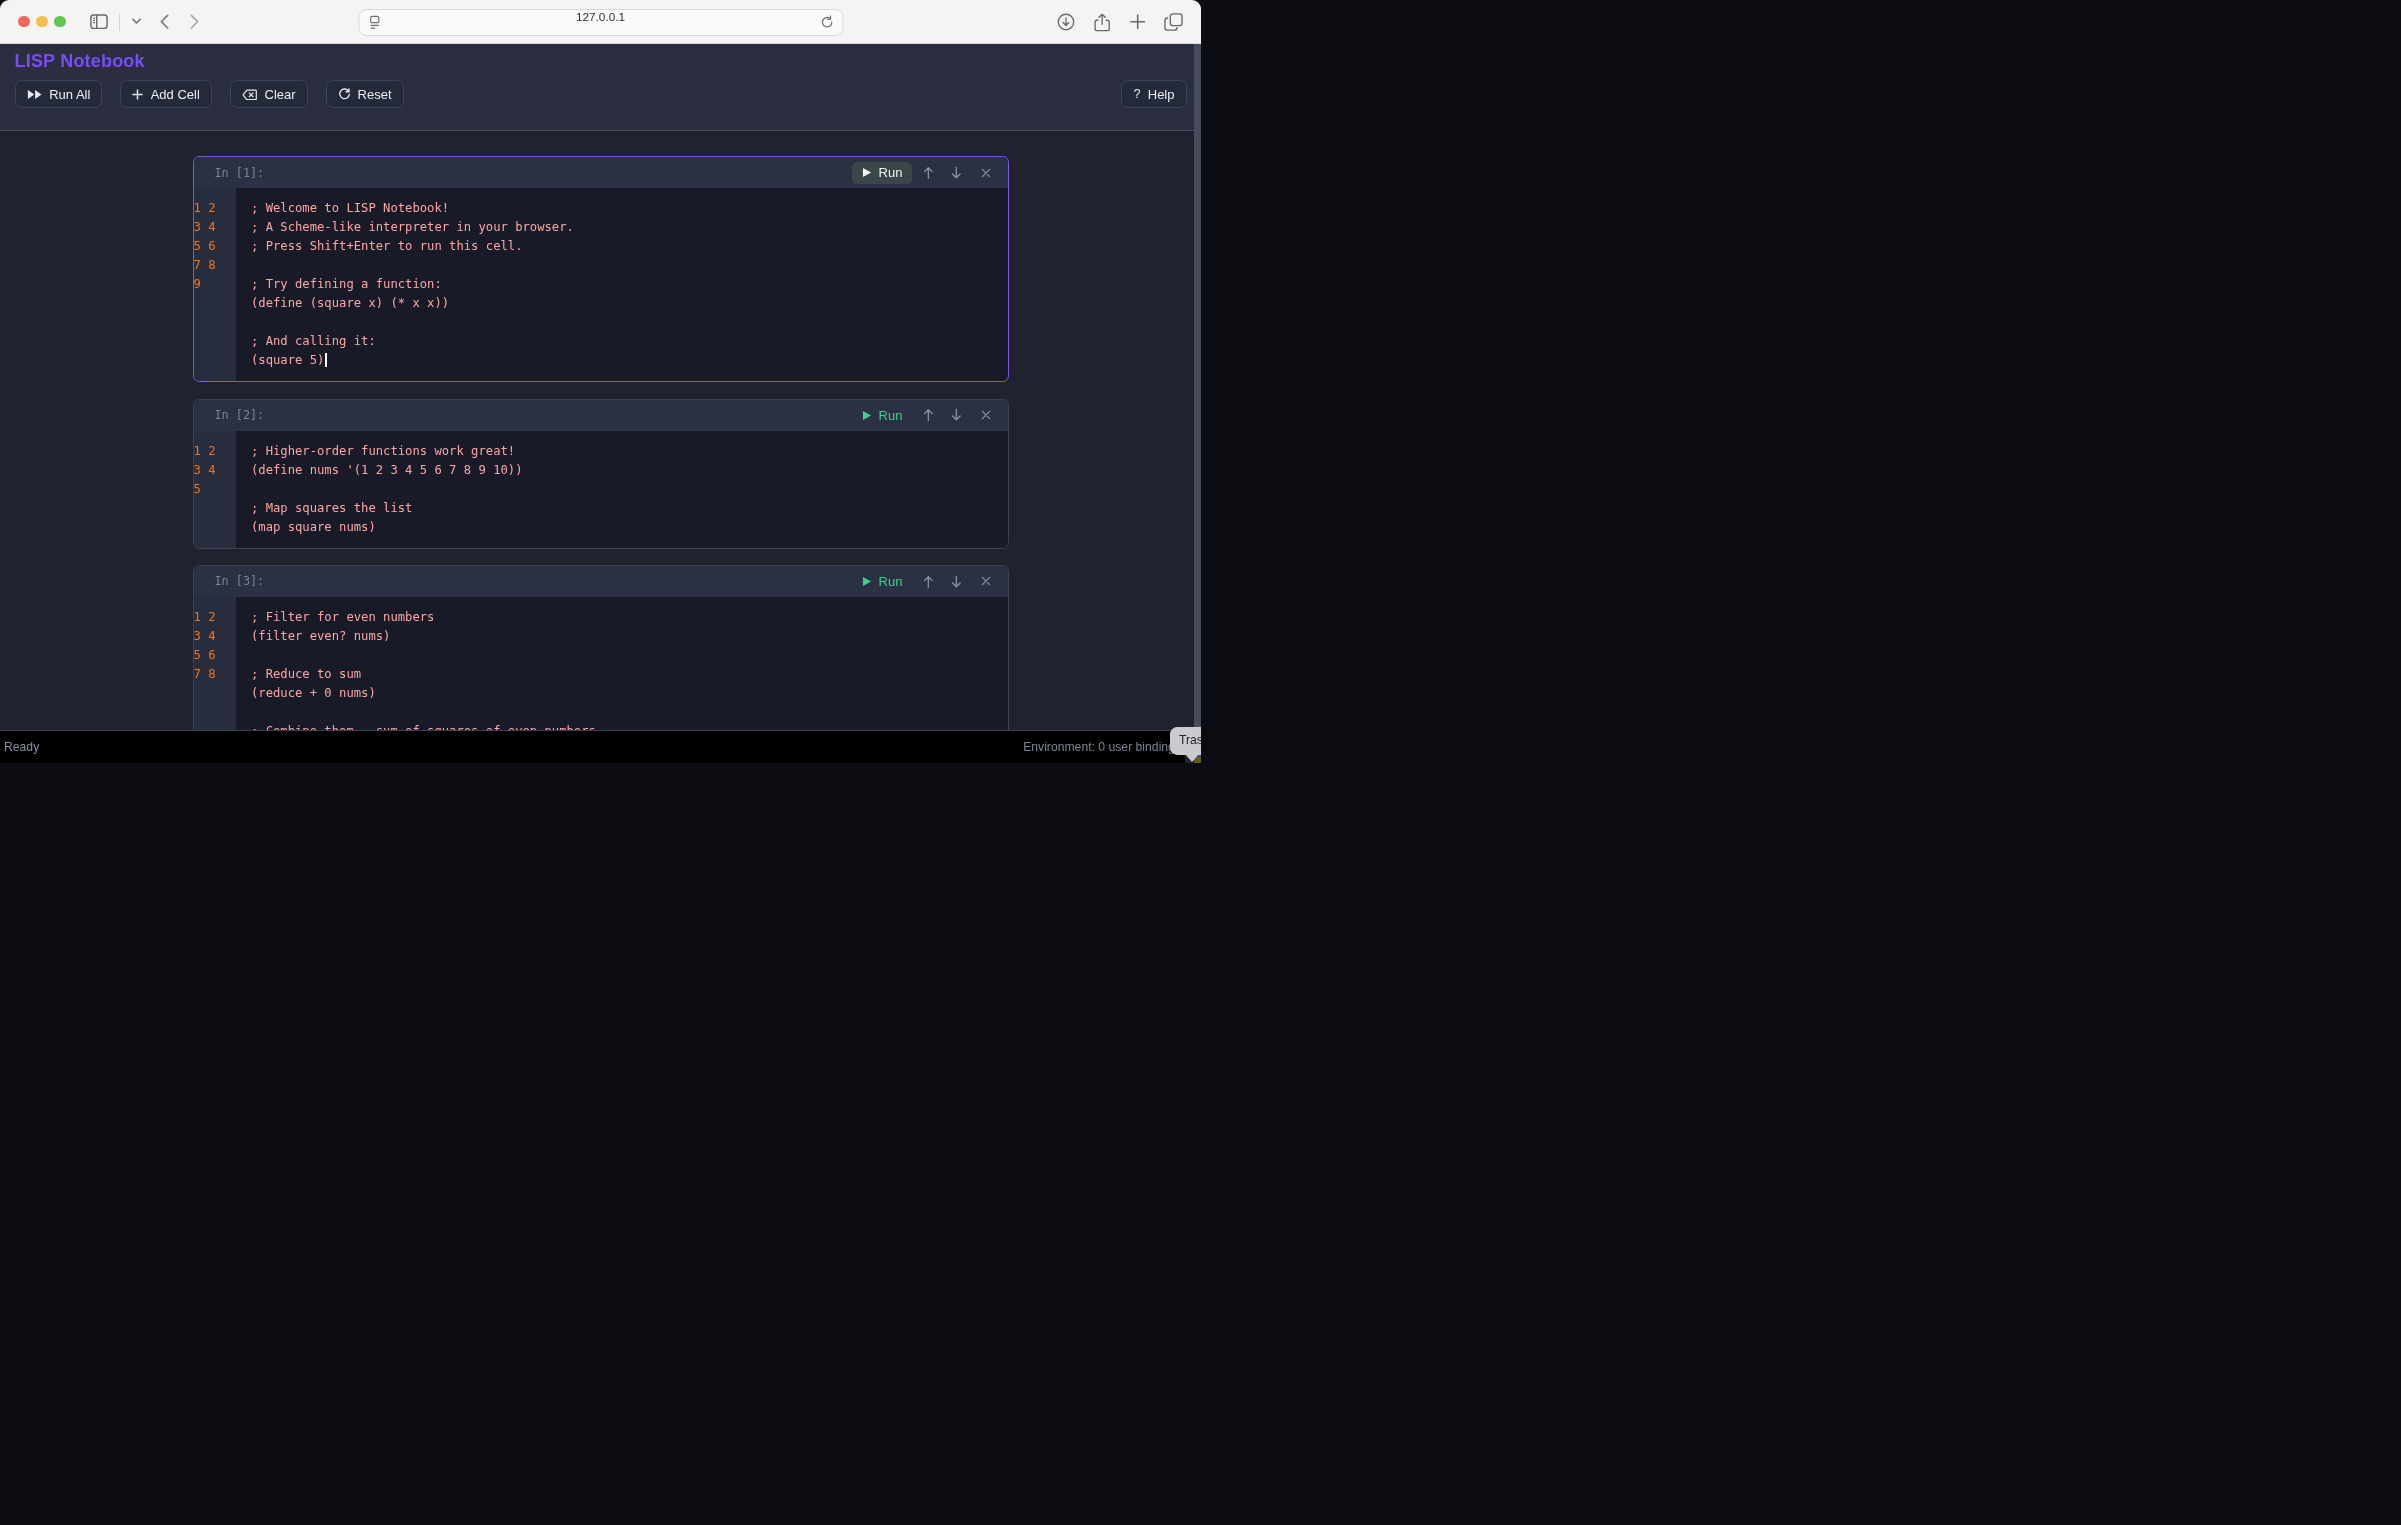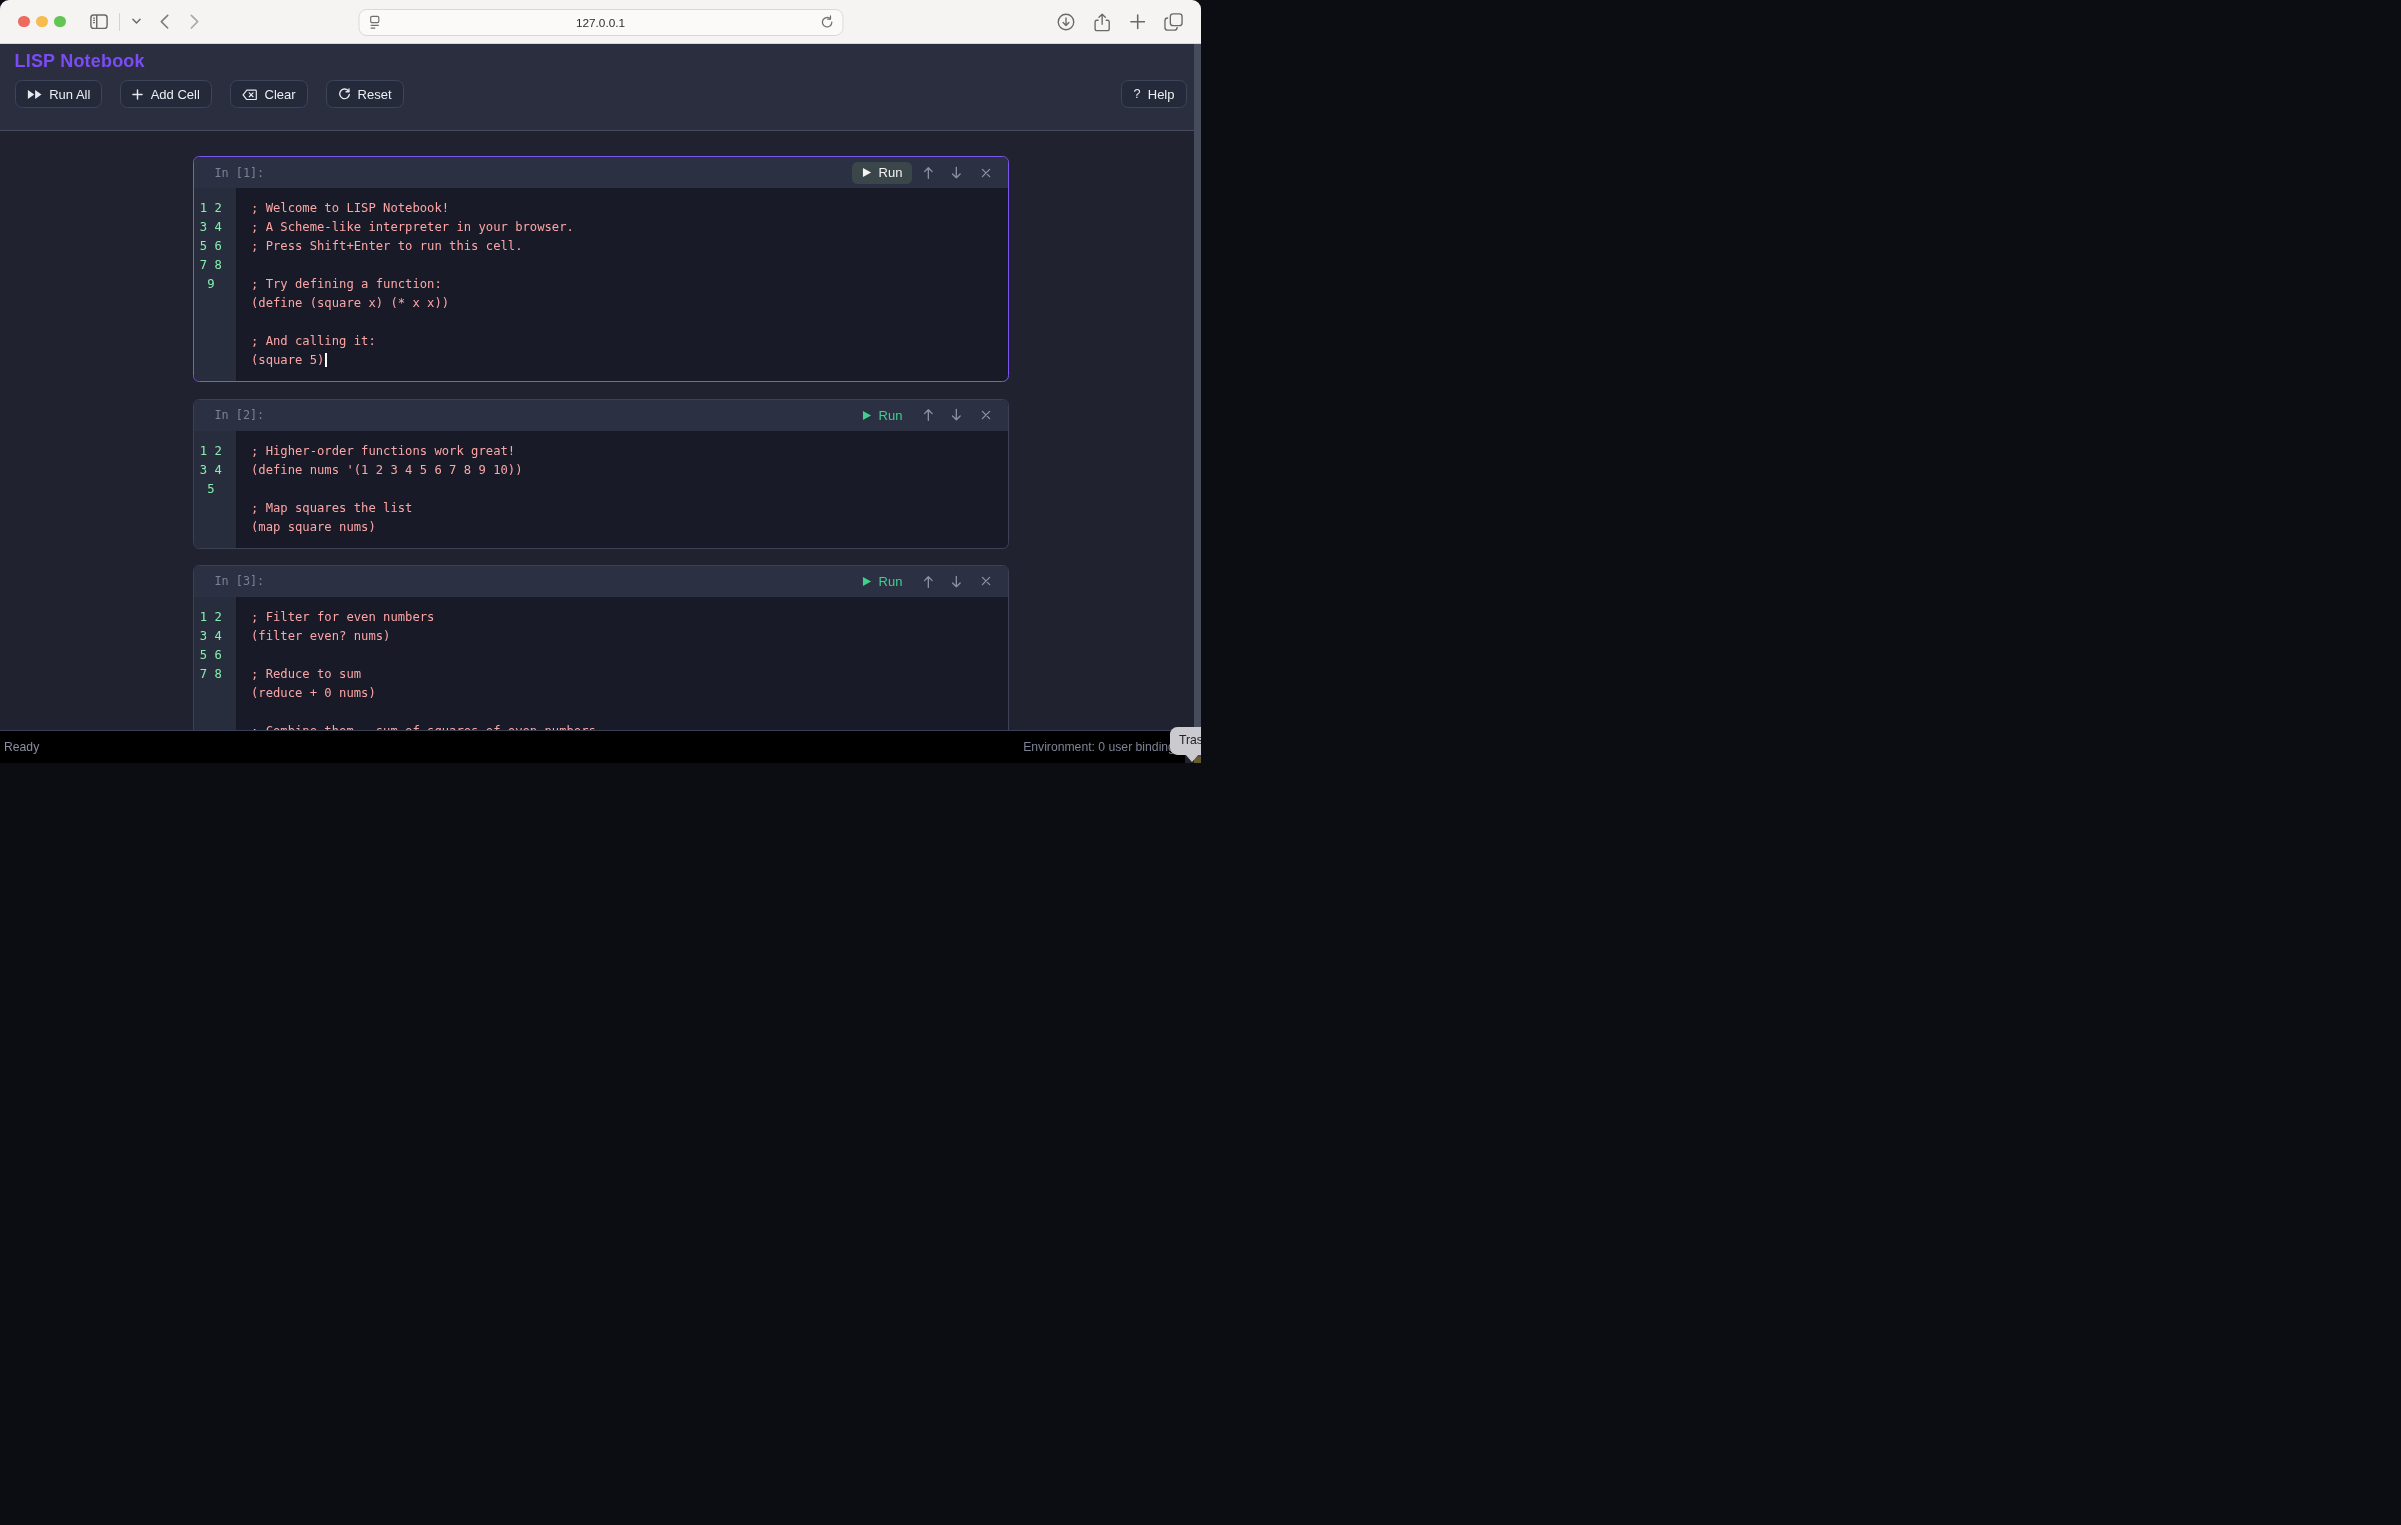--- a/index.html
+++ b/index.html
@@ -6,21 +6,21 @@
   body{width:1201px;height:763px;overflow:hidden;font-family:"Liberation Sans",sans-serif;}
   .window{position:relative;width:1201px;height:763px;border-radius:9px 9px 0 0;overflow:hidden;background:#20232f;}
 
   
   .chrome{position:relative;height:44px;background:#f5f4f2;border-bottom:0.9px solid #d8d7d5;display:flex;align-items:center;box-sizing:border-box;}
   .traffic{display:flex;gap:6.3px;margin-left:18px;}
   .tl{width:11.8px;height:11.8px;border-radius:50%;}
   .nav{display:flex;align-items:center;margin-left:23.6px;gap:11.8px;color:#68686b;}
   .nav .divider{width:0.9px;height:18px;background:#d4d3d1;}
   .chev-fwd{color:#a9a8a6;}
-  .urlbar{position:absolute;left:50%;top:9px;transform:translateX(-50%);width:483px;height:25.4px;background:#fbfaf9;border:0.9px solid #dad9d7;border-radius:8.2px;display:flex;align-items:center;justify-content:center;color:#2f2f31;font-size:11.8px;}
+  .urlbar{position:absolute;left:50%;top:9px;transform:translateX(-50%);width:483px;height:25.4px;background:#fbfaf9;border:0.9px solid #dad9d7;border-radius:8.2px;display:flex;justify-content:center;color:#2f2f31;font-size:11.8px;}
   .urlbar .lefticon{position:absolute;left:8.2px;top:4.5px;color:#6f6f72;}
   .urlbar .righticon{position:absolute;right:8.2px;top:4.5px;color:#6f6f72;}
   .chrome-right{position:absolute;right:18px;top:0;height:44px;display:flex;align-items:center;gap:19px;color:#69696c;}
 
   
   .band{height:87px;background:#2a2e3f;border-bottom:0.9px solid #464b5f;padding:7.3px 14.5px 0;box-sizing:border-box;}
   .page-title{color:var(--accent,#7b4cf5);font-size:18px;font-weight:bold;letter-spacing:0.2px;}
   .toolbar{margin-top:8.2px;display:flex;gap:18px;align-items:center;justify-content:space-between;}
   .tbtn{height:28px;padding:0 11px;background:#252a3a;border:0.9px solid #3e4459;border-radius:7.3px;color:#eceef2;font-size:13px;display:inline-flex;align-items:center;gap:7.3px;font-family:"Liberation Sans",sans-serif;cursor:default;}
   .tbtn .ticon{display:inline-flex;align-items:center;color:#e7e9ee;font-size:12.7px;}
@@ -30,21 +30,21 @@
   .main{position:relative;height:599px;background:#20232f;padding-top:25.4px;box-sizing:border-box;overflow:hidden;}
   .cell{width:816px;margin:0 auto 16.3px;border:0.9px solid #3c4156;border-radius:6.3px;overflow:hidden;background:#181b27;box-sizing:border-box;}
   .cell.focused{border:1.8px solid var(--focus,#7d55f0);}
   .cell-header{height:31px;background:#2b3043;display:flex;align-items:center;padding:0 9px 0 21px;}
   .cell-label{font-family:"DejaVu Sans Mono",monospace;font-size:11.8px;color:#7c8195;}
   .cell-actions{margin-left:auto;display:flex;align-items:center;gap:2.7px;}
   .run-btn{display:inline-flex;align-items:center;gap:6.3px;color:var(--run,#3fcf8e);font-size:13px;padding:3.6px 10px;border-radius:5.4px;background:transparent;border:none;font-family:"Liberation Sans",sans-serif;}
   .run-btn.active{background:#3a4649;color:#f2f3f2;}
   .icon-btn{width:26px;height:22px;display:inline-flex;align-items:center;justify-content:center;color:#8a90a2;background:none;border:none;}
   .cell-body{display:flex;}
-  .gutter{width:43px;box-sizing:border-box;padding:11px 7.3px 11px 0;background:#282d3e;border-right:0.9px solid #151823;text-align:center;font-family:"DejaVu Sans Mono",monospace;font-size:12.2px;line-height:19px;color:#86efac;flex-shrink:0;}
+  .gutter{width:43px;box-sizing:border-box;padding:11px 7.3px 11px 0;background:#282d3e;border-right:0.9px solid #151823;text-align:left;font-family:"DejaVu Sans Mono",monospace;font-size:12.2px;line-height:19px;color:#f97316;flex-shrink:0;}
   .code{flex:1;padding:11px 7.3px 11px 14.5px;font-family:"DejaVu Sans Mono",monospace;font-size:12.2px;line-height:19px;color:#fca5a5;}
   .code-line{height:19px;white-space:pre;}
   .code-line:empty::before{content:"\00a0";}
   .caret{display:inline-block;width:1.4px;height:14.5px;background:#ffffff;vertical-align:-2.7px;margin-left:0.9px;}
 
   
   .status{position:absolute;left:0;right:16px;bottom:0;height:33px;background:#000000;border-top:0.9px solid #3a3f52;display:flex;align-items:center;padding:0 4px;box-sizing:border-box;font-size:12.2px;}
   .status-left{color:#8a8fa0;}
   .status-right{margin-left:auto;color:#7d8294;}
 

